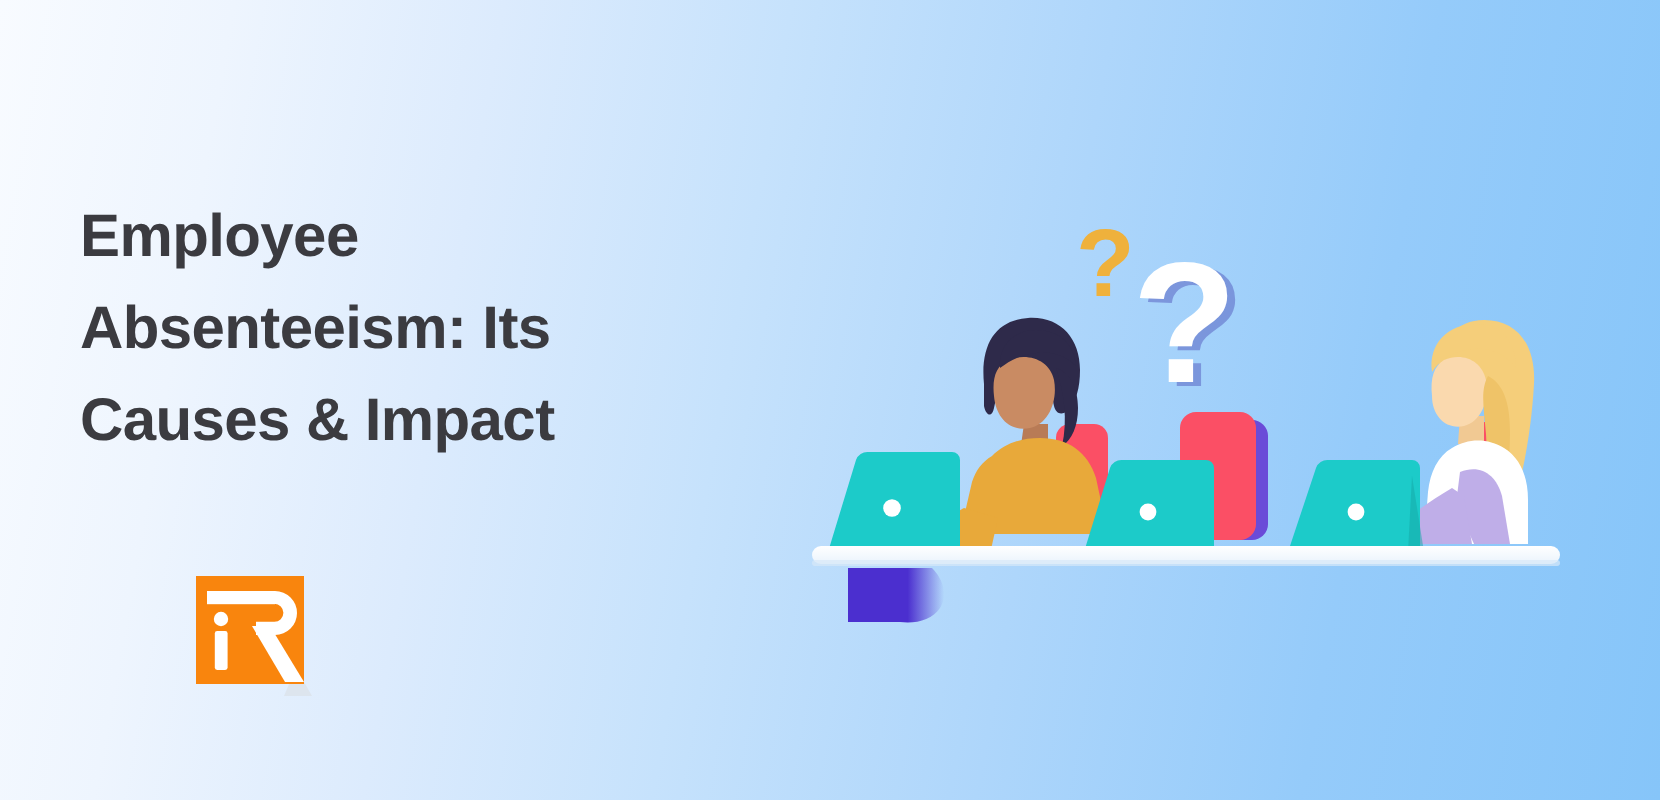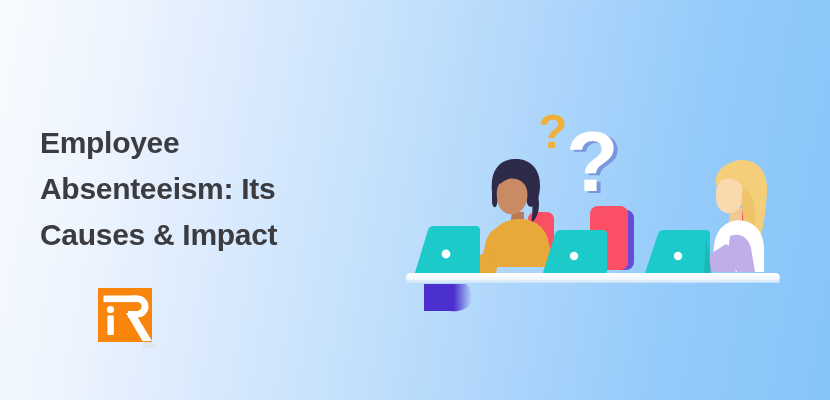--- a/index.html
+++ b/index.html
@@ -24,21 +24,21 @@
         #c6e2fc 44%,
         #aed6fb 62%,
         #95cbfa 80%,
         #86c5f9 100%);
   }
 
   
   .text-block {
     position: absolute;
     left: 40px;
-    top: 120px;
+    top: 96px;
     width: 360px;
   }
   .headline {
     margin: 0;
     font-family: "Liberation Sans", sans-serif;
     font-size: 30px;
     line-height: 46px;
     font-weight: bold;
     letter-spacing: -0.3px;
     color: #3b3b40;

